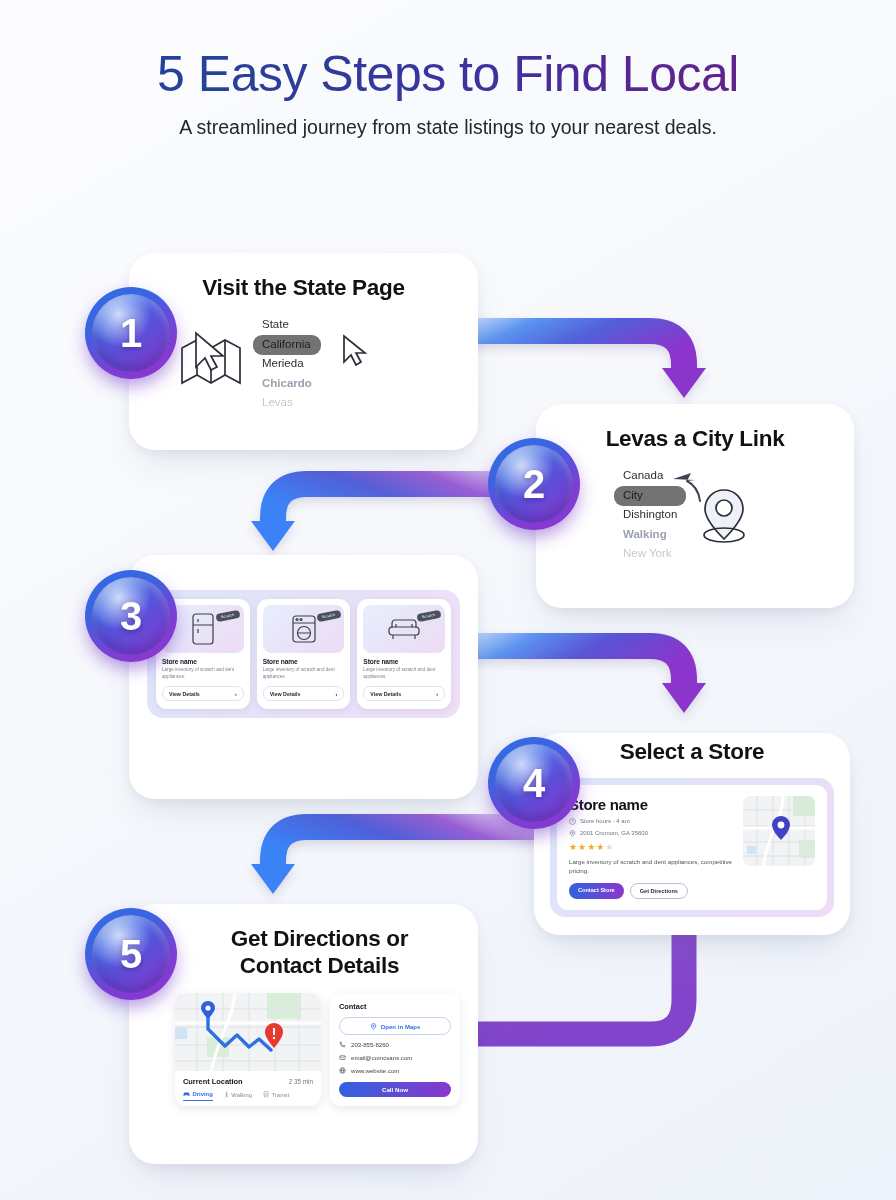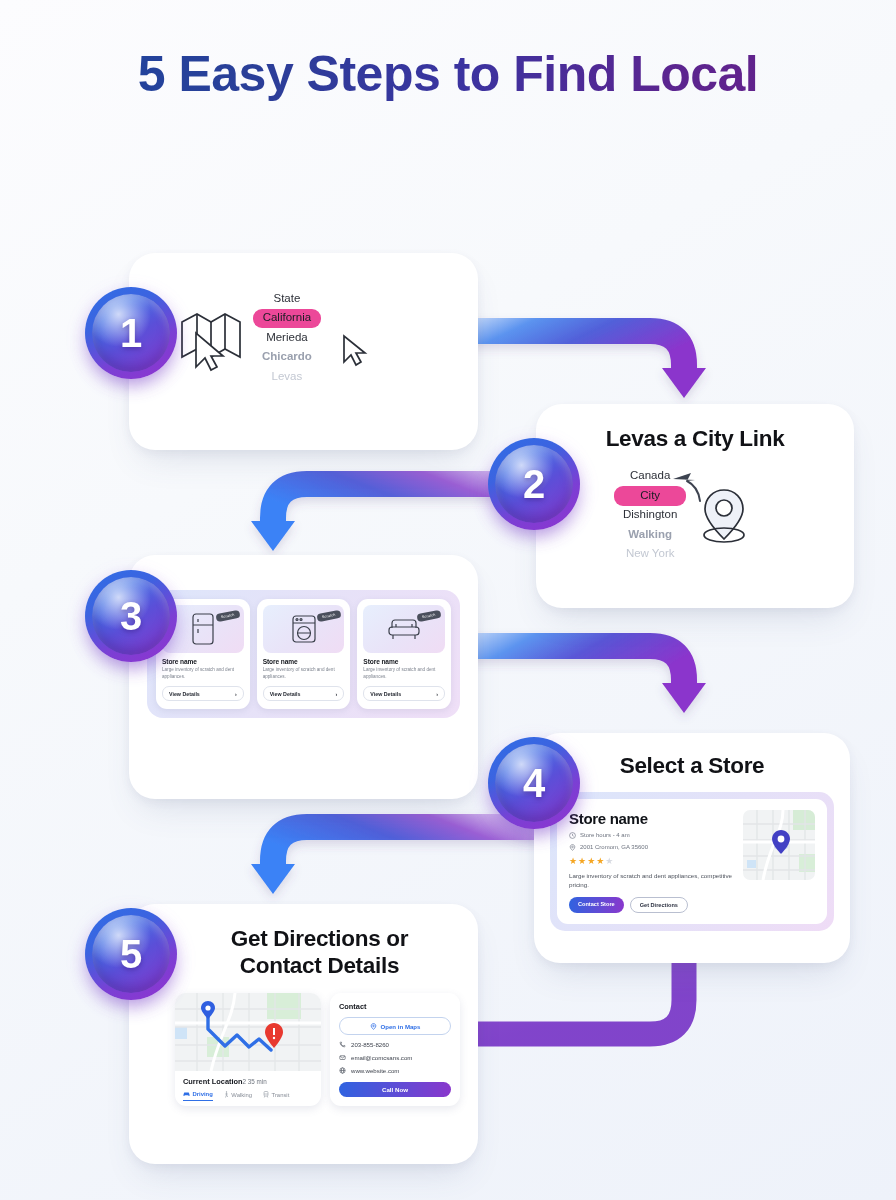--- a/index.html
+++ b/index.html
@@ -7,21 +7,21 @@
     width:896px;height:1200px;
     background:linear-gradient(150deg,#fcfcfe 0%,#f7f9fc 35%,#eef2fa 100%);
     font-family:"Liberation Sans", sans-serif;
     overflow:hidden;position:relative;
   }
   #stage{position:absolute;inset:0;width:896px;height:1200px;}
 
   
   .hdr{position:absolute;left:0;top:46px;width:896px;text-align:center;}
   .hdr h1{
-    margin:0;font-size:50px;line-height:1.12;font-weight:bold;letter-spacing:-.5px;
+    margin:0;font-size:50px;line-height:1.12;font-weight:normal;letter-spacing:-.5px;
     background:linear-gradient(95deg,#1a47a0 0%,#2a3f98 28%,#3b33a0 52%,#5a2590 74%,#6c1f86 100%);
     -webkit-background-clip:text;background-clip:text;color:transparent;
     padding:0 40px;
   }
   .hdr .sub{margin:14px 0 0;font-size:19.5px;color:#23262d;font-weight:400;}
 
   
   #arrows{position:absolute;inset:0;width:896px;height:1200px;z-index:1;pointer-events:none;}
 
   
@@ -53,23 +53,23 @@
       linear-gradient(145deg,#4f8bf0 0%,#3f6ce6 26%,#5b4fd8 55%,#8a39cf 100%);
     box-shadow:inset 0 -6px 12px rgba(60,20,120,.35),inset 0 5px 9px rgba(255,255,255,.28);
   }
   .badge .num{
     position:absolute;inset:0;display:flex;align-items:center;justify-content:center;
     font-size:40px;font-weight:bold;color:#fff;
     text-shadow:0 2px 5px rgba(40,10,90,.35);
   }
 
   
-  .slist{font-size:11.5px;line-height:1.0;color:#2d3038;text-align:center;}
+  .slist{font-size:11.5px;line-height:1.0;color:#2d3038;}
   .slist .row{padding:3.5px 9px 4.5px;border-radius:9px;white-space:nowrap;}
-  .slist .row.sel{background:#ec4899;font-weight:400;color:#1a1d24;}
+  .slist .row.sel{background:#737373;font-weight:400;color:#1a1d24;}
   .slist .row.f1{color:#9aa0ae;font-weight:bold;}
   .slist .row.f2{color:#c3c8d2;}
 
   
   .listwrap{
     border-radius:16px;padding:9px;display:flex;gap:7px;
     background:linear-gradient(125deg,#dde6fb 0%,#e6e2f8 45%,#efdff7 100%);
   }
   .pcard{
     flex:1;background:#fff;border-radius:11px;padding:6px 6px 8px;
@@ -114,21 +114,21 @@
     font-size:5.6px;font-weight:bold;padding:4px 9px;background:#fff;filter:blur(.2px);
   }
 
   
   .s5row{display:flex;gap:9px;}
   .mapcard{
     width:146px;border-radius:11px;overflow:hidden;background:#fff;
     box-shadow:0 3px 9px rgba(90,100,140,.14);
   }
   .mapfoot{padding:6px 8px 5px;}
-  .mfrow{display:flex;align-items:baseline;}
+  .mfrow{display:flex;justify-content:space-between;align-items:baseline;}
   .mfname{font-size:7.4px;font-weight:bold;color:#14171d;}
   .mftime{font-size:6.3px;color:#6f757f;filter:blur(.2px);}
   .mtabs{display:flex;gap:11px;margin-top:5px;}
   .mtab{display:flex;align-items:center;gap:2.5px;font-size:5.9px;color:#878d97;padding-bottom:3px;}
   .mtab.on{color:#2f6fe6;border-bottom:1.6px solid #2f6fe6;font-weight:bold;}
   .ctcard{
     flex:1;border-radius:11px;background:#fff;padding:9px 9px 9px;
     box-shadow:0 3px 9px rgba(90,100,140,.14);
   }
   .cttitle{font-size:7.4px;font-weight:bold;color:#14171d;}
@@ -147,20 +147,21 @@
 </style>
 </head>
 <body>
 
 <div id="stage">
 
   <div class="hdr">
     <h1>
       <span>5 Easy Steps to Find Local</span><br>
     </h1>
+    <p class="sub">A streamlined journey from state listings to your nearest deals.</p>
   </div>
 
   <svg id="arrows" viewBox="0 0 896 1200">
     <defs>
       <linearGradient id="gA" x1="0" y1="0" x2="1" y2="0.35">
         <stop offset="0%" stop-color="#cfe0fb"></stop>
           <stop offset="26%" stop-color="#5b93ef"></stop>
         <stop offset="56%" stop-color="#5160d9"></stop>
           <stop offset="100%" stop-color="#8b35cc"></stop>
       </linearGradient>
@@ -211,20 +212,21 @@
       <path d="M540 827 H307 Q273 827 273 861 V868" stroke="url(#gD)" stroke-width="26" fill="none"></path>
       <path d="M251 864 L295 864 L273 894 Z" fill="#3b82f6"></path>
     </g>
 
     <g>
       <path d="M684 828 V1000 Q684 1034 650 1034 H443" stroke="url(#gE)" stroke-width="25" fill="none" opacity="0.95"></path>
     </g>
   </svg>
 
   <div class="card" style="left:129px;top:253px;width:313px;height:153px;padding:22px 18px;">
+    <h2>Visit the State Page</h2>
     <div style="display:flex;align-items:center;gap:10px;margin-top:14px;padding-left:32px;">
       <span class="ico">
         <svg width="64" height="58" viewBox="0 0 64 58" fill="none" stroke="#2b2f38" stroke-width="1.7">
           <path d="M3 13 L18 5 L32 13 L46 5 L61 13 L61 48 L46 40 L32 48 L18 40 L3 48 Z"></path>
           <path d="M18 5 V40"></path>
             <path d="M32 13 V48"></path>
             <path d="M46 5 V40"></path>
         </svg>
       </span>
       <div class="slist">
@@ -355,21 +357,21 @@
 
     </div>
   </div>
   <div class="badge" style="left:85px;top:570px;">
     <span class="glow"></span>
     <span class="ring"></span>
     <span class="ball"></span>
     <span class="num">3</span>
   </div>
 
-  <div class="card" style="left:534px;top:733px;width:284px;height:190px;padding:20px 16px;">
+  <div class="card" style="left:534px;top:733px;width:284px;height:190px;padding:6px 16px;">
     <h2>Select a Store</h2>
     <div class="s4outer" style="margin-top:12px;">
       <div class="s4card">
         <div style="flex:1;min-width:0;">
           <div class="s4name">Store name</div>
           <div class="s4meta">
             <span class="ico">
               <svg width="7" height="7" viewBox="0 0 12 12" fill="none" stroke="#7a808c" stroke-width="1.2">
                 <circle cx="6" cy="6" r="5"></circle>
                   <path d="M6 3.2 V6 L8 7.2"></path>

